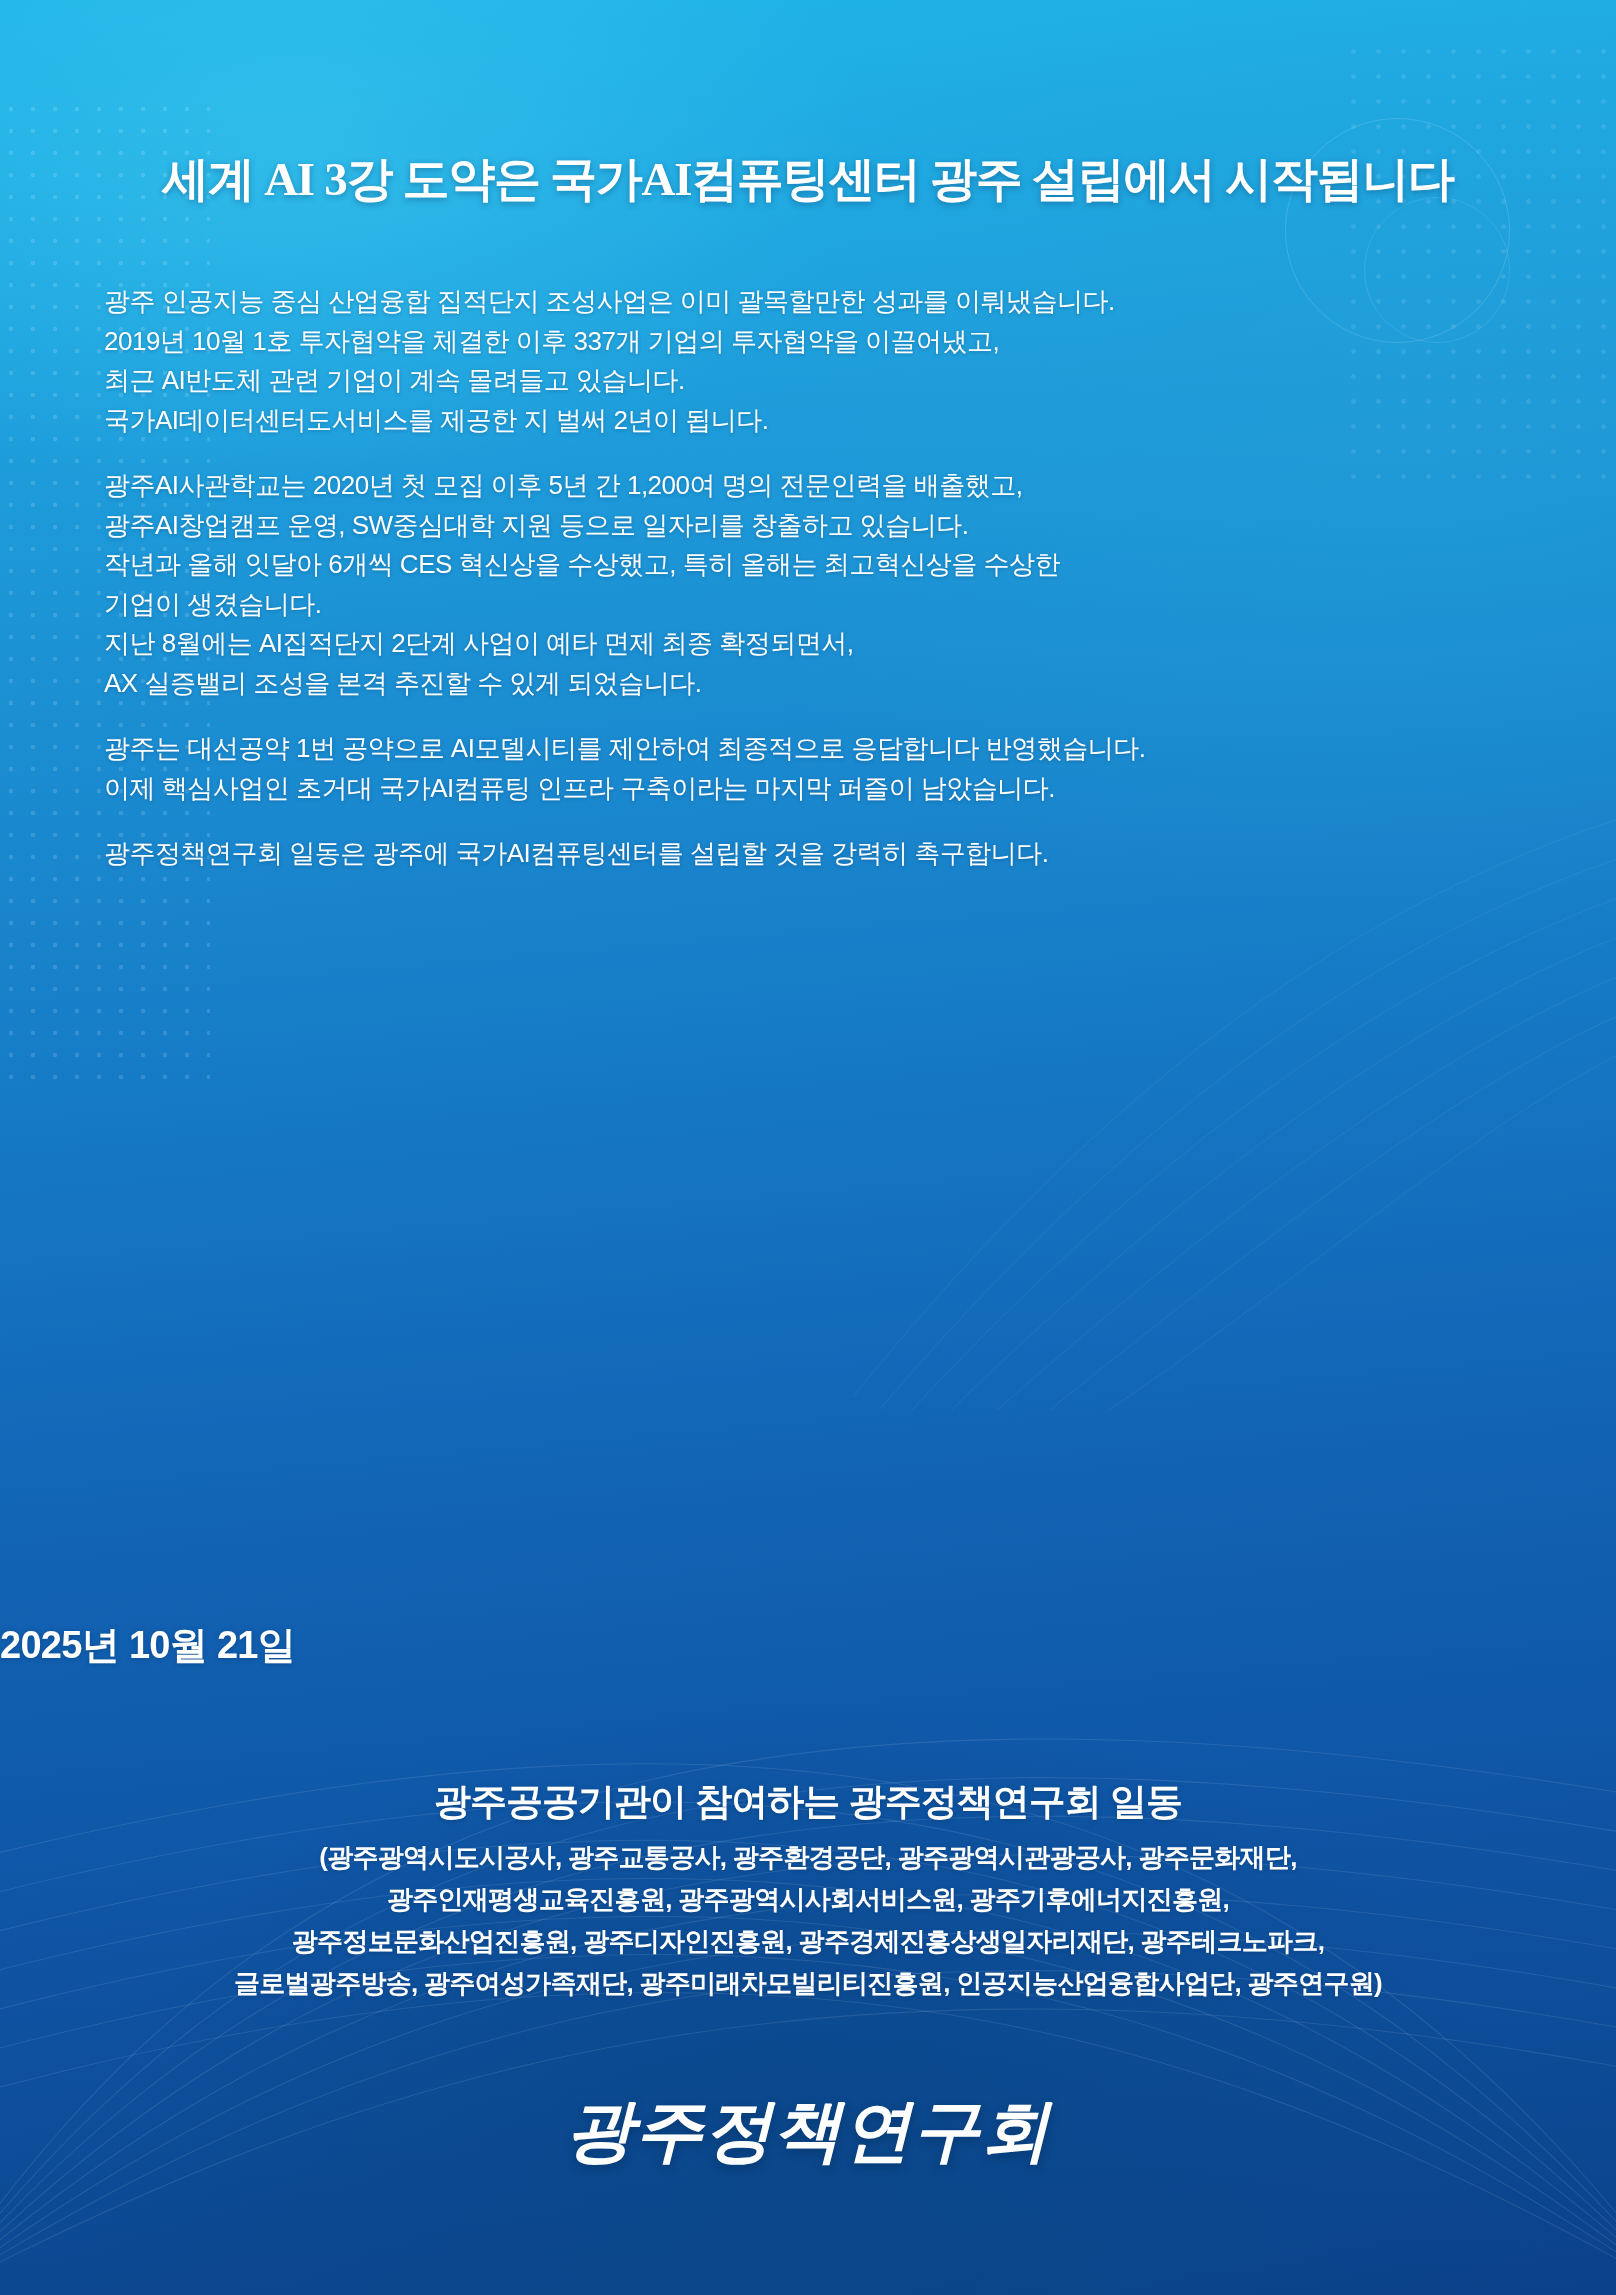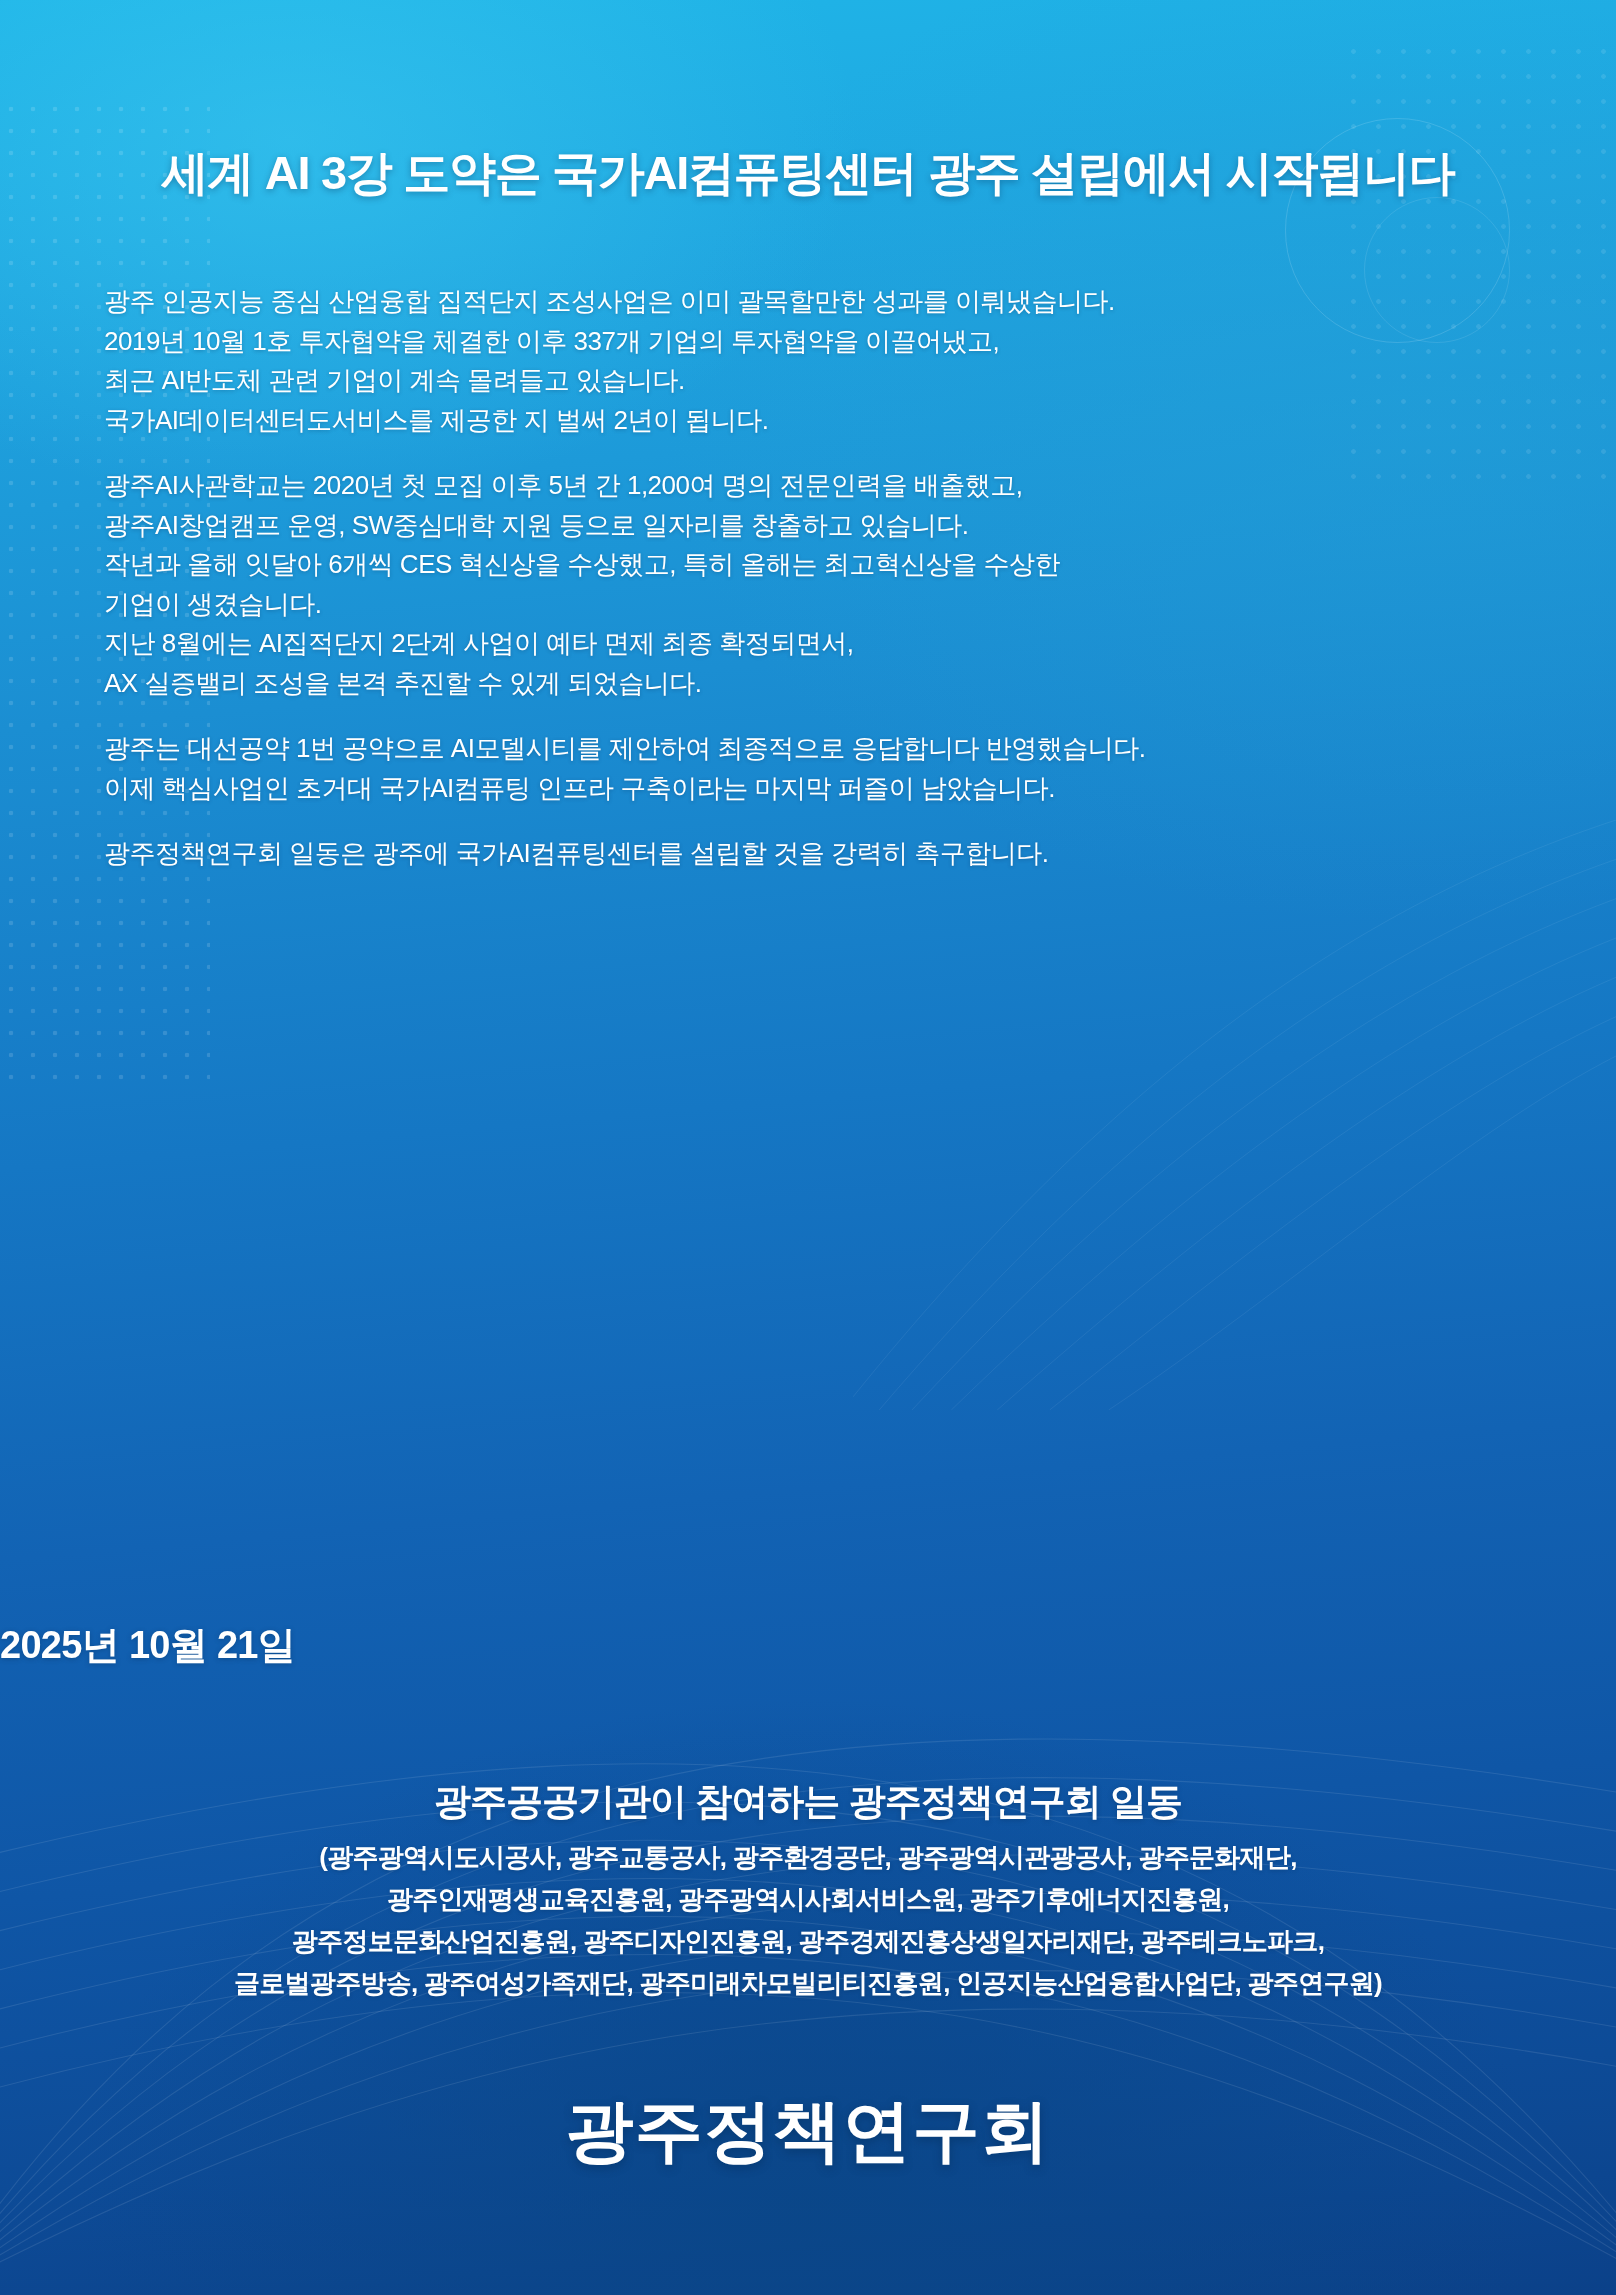--- a/index.html
+++ b/index.html
@@ -56,29 +56,30 @@
   }
   .content {
     position: relative;
     z-index: 5;
     width: 100%;
     height: 100%;
     box-sizing: border-box;
   }
   .title {
     position: absolute;
-    top: 111px;
+    top: 117px;
     left: 0;
     width: 100%;
     text-align: center;
     color: #ffffff;
     font-size: 47px;
     font-weight: bold;
     letter-spacing: -1.3px;
     text-shadow: 0 2px 6.6px rgba(0,40,80,0.35);
+    font-family: Liberation Serif, serif;
   }
   .body-text {
     position: absolute;
     top: 282px;
     left: 104px;
     width: 1410px;
     color: #ffffff;
     font-size: 26px;
     line-height: 1.52;
     letter-spacing: -0.5px;
@@ -130,20 +131,21 @@
   }
   .signature {
     position: absolute;
     top: 2086px;
     left: 0;
     width: 100%;
     text-align: center;
     color: #ffffff;
     font-size: 68px;
     font-family: "DejaVu Serif", serif;
+    font-style: italic;
     font-weight: bold;
     letter-spacing: 1.3px;
     text-shadow: 0 2.6px 9.2px rgba(0,40,80,0.45);
   }
 </style>
 </head>
 <body>
 
 <div class="poster">
 

